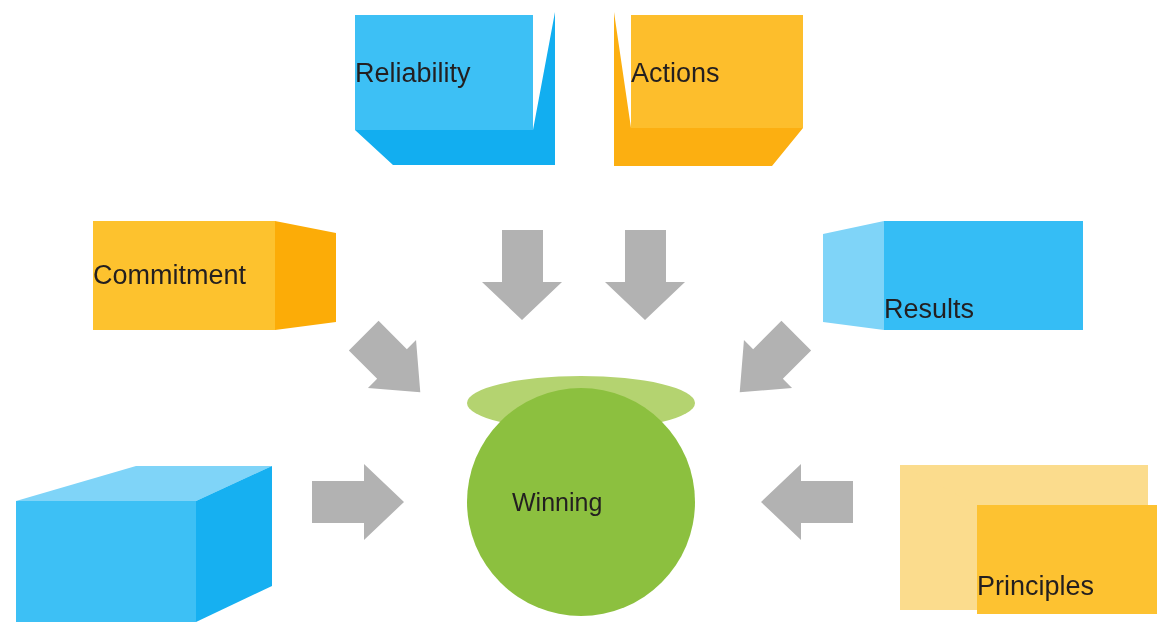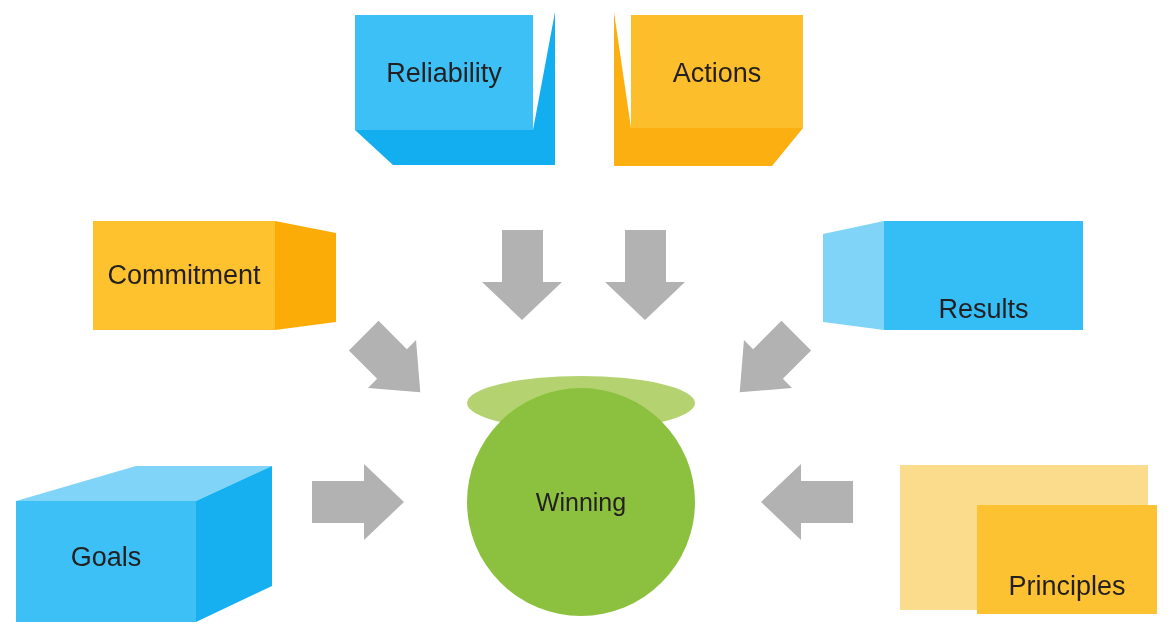--- a/index.html
+++ b/index.html
@@ -25,26 +25,27 @@
     height: 633px;
     display: block;
   }
   .node-label {
     position: absolute;
     color: #231f20;
     font-size: 27px;
     font-family: "Liberation Sans", sans-serif;
     font-weight: 400;
     white-space: nowrap;
-    text-align: center;
+    text-align: left;
     line-height: 1;
     pointer-events: none;
   }
   .center-label {
     font-size: 25px;
+    padding-left: 45px;
   }
 </style>
 </head>
 <body>
 
 <div id="diagram-root">
 
   <svg id="diagram-svg" viewBox="0 0 1175 633">
 
     <g>
@@ -118,19 +119,18 @@
   </svg>
 
   <div class="node-label" style="left:355px; top:60px; width:178px;">Reliability</div>
 
   <div class="node-label" style="left:93px; top:262px; width:182px;">Commitment</div>
 
   <div class="node-label" style="left:631px; top:60px; width:172px;">Actions</div>
 
   <div class="node-label" style="left:884px; top:263px; width:199px;margin-top:33px;">Results</div>
 
-  <div class="node-label" style="left:16px; top:544px; width:180px;">Goals</div>
 
   <div class="node-label" style="left:977px; top:546px; width:180px;margin-top:27px;">Principles</div>
 
   <div class="node-label center-label" style="left:467px; top:490px; width:228px;">Winning</div>
 
 </div>
 
 </body></html>

